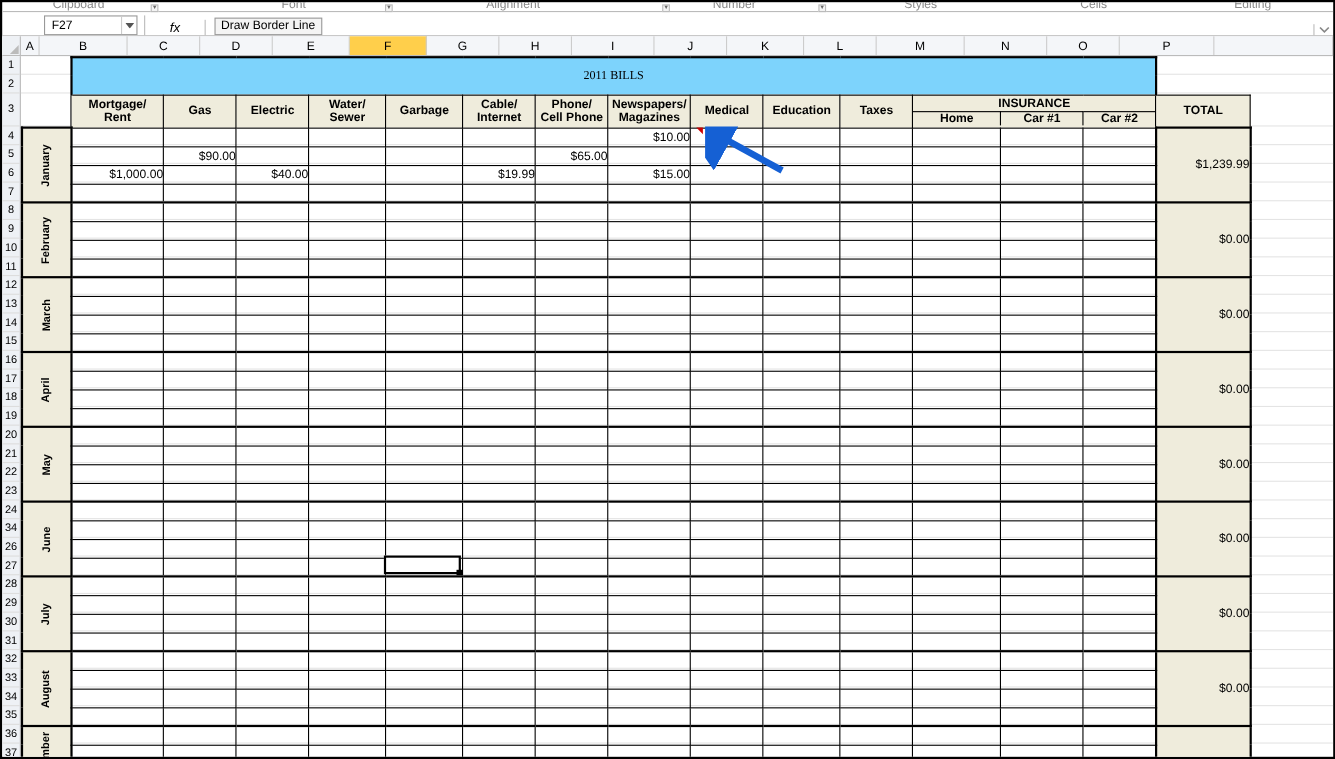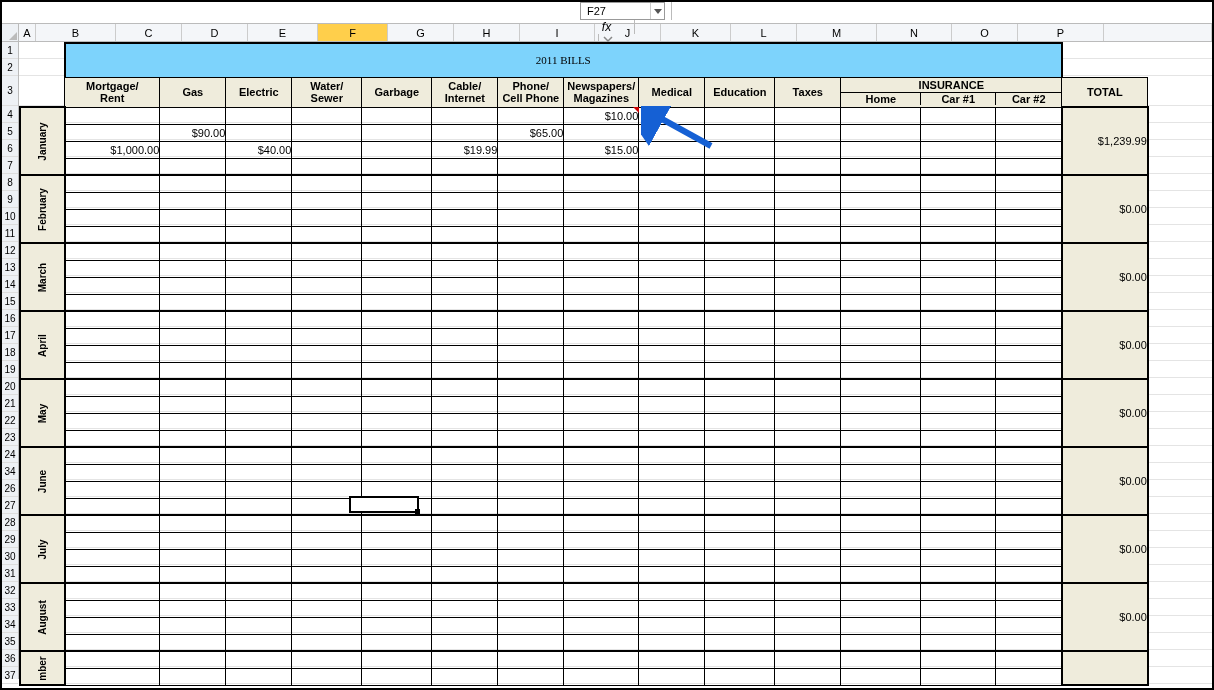--- a/index.html
+++ b/index.html
@@ -5,21 +5,21 @@
   * { box-sizing: border-box; }
   html,body { margin:0; padding:0; font-family: Arial, sans-serif; font-size:11px; background:#fff; }
   .frame { width:1214px; height:690px; border:2px solid #000; position:relative; overflow:hidden; background:#fff; }
 
   
   .ribbon-stubs { position:relative; height:9px; border-bottom:1px solid #bbb; }
   .stub { position:absolute; top:-4px; color:#888; font-size:11px; }
   .stub-sep { position:absolute; bottom:-1px; width:7px; height:7px; border:1px solid #bbb; background:#f3f3f3; font-size:6px; line-height:5px; text-align:center; color:#666;}
 
   
-  .formula-bar { display:flex; align-items:center; height:22px; border-bottom:1px solid #bbb;flex-direction:column; }
+  .formula-bar { display:flex; align-items:flex-end; height:22px; border-bottom:1px solid #bbb; }
   .name-box-wrap { display:flex; align-items:center; width:130px; border-right:1px solid #bbb; }
   .name-box { width:85px; height:18px; margin-left:38px; border:1px solid #999; background:#fff; display:flex; align-items:center; }
   .name-box-text { flex:1; padding:0 6px; font-size:11px; }
   .name-box-dd { width:14px; height:16px; border-left:1px solid #ccc; display:flex; align-items:center; justify-content:center; }
   .fx-box { width:55px; display:flex; align-items:center; justify-content:center; border-right:1px solid #bbb; }
   .fx-label { font-style:italic; font-size:12px; }
   .formula-input { flex:1; display:flex; align-items:center; padding-left:6px; }
   .formula-btn { height:16px; padding:0 5px; border:1px solid #999; background:#f4f4f4; font-size:11px; margin-left:2px; }
   .formula-expand { width:18px; border-left:1px solid #bbb; display:flex; align-items:center; justify-content:center; color:#888;}
 
@@ -42,21 +42,21 @@
   .grid { position:relative; flex:1; }
   
   .grid-rows { position:absolute; inset:0;}
   .gr { height:17px; border-bottom:1px solid #e4e4e4;}
   .gr.tall{height:30px;}
 
   
   .cells { position:absolute; top:0; left:0; }
   table.ctab { border-collapse:collapse; }
   table.ctab td { padding:0; height:17px; font-size:11px; vertical-align:middle; }
-  td.A{width:17px} td.B{width:95px} td.C{width:66px} td.D{width:66px} td.E{width:70px}
+  td.A{width:17px} td.B{width:84px} td.C{width:66px} td.D{width:66px} td.E{width:70px}
   td.F{width:70px} td.G{width:66px} td.H{width:66px} td.I{width:75px} td.J{width:66px}
   td.K{width:70px} td.L{width:66px} td.M{width:80px} td.N{width:75px} td.O{width:66px}
   td.P{width:86px}
   tr.tall td{height:30px;}
 
   .title-band { background:#7dd3fc; border:2px solid #000; border-bottom:1px solid #000; text-align:center; font-family:'Times New Roman',serif; font-size:22px; font-weight:normal;}
   .hdr { background:#efecdc; border:1px solid #000; text-align:center; font-weight:bold; font-size:11px; padding:2px 2px; line-height:12px;}
   .total-hdr{background:#efecdc;border:1px solid #000;text-align:center;font-weight:bold;font-size:13px;}
 
   .monthcell { background:#efecdc; border:2px solid #000; text-align:center; font-weight:bold;}
@@ -71,34 +71,50 @@
   .comment-flag{position:absolute; width:0;height:0; border-left:6px solid transparent; border-top:6px solid #c00; z-index:6;}
 
   .callout-arrow{position:absolute; z-index:9;}
   .callout{ position:absolute; background:#c9c9c9; border:1px solid #888; padding:10px 14px; font-size:17px; line-height:22px; text-align:center; z-index:9; box-shadow:2px 2px 3px rgba(0,0,0,.25);}
 </style>
 </head>
 <body>
 
 <div class="frame">
 
+  <div class="ribbon-stubs">
+    <span class="stub" style="left:46px">Clipboard</span>
+    <span class="stub-sep" style="left:135px">▾</span>
+    <span class="stub" style="left:254px">Font</span>
+    <span class="stub-sep" style="left:348px">▾</span>
+    <span class="stub" style="left:440px">Alignment</span>
+    <span class="stub-sep" style="left:600px">▾</span>
+    <span class="stub" style="left:646px">Number</span>
+    <span class="stub-sep" style="left:742px">▾</span>
+    <span class="stub" style="left:820px">Styles</span>
+    <span class="stub" style="left:980px">Cells</span>
+    <span class="stub" style="left:1120px">Editing</span>
+  </div>
 
   <div class="formula-bar">
     <div class="name-box-wrap">
       <div class="name-box">
         <span class="name-box-text">F27</span>
         <span class="name-box-dd">
           <svg width="8" height="5">
               <polygon points="0,0 8,0 4,5" fill="#555"></polygon>
             </svg>
         </span>
       </div>
     </div>
     <div class="fx-box">
       <span class="fx-label">fx</span>
+    </div>
+    <div class="formula-input">
+      <span class="formula-btn">Draw Border Line</span>
     </div>
     <div class="formula-expand">
       <svg width="10" height="10">
           <polyline points="1,3 5,7 9,3" fill="none" stroke="#888" stroke-width="1.5"></polyline>
         </svg>
     </div>
   </div>
 
   <div class="col-headers">
     <div class="rowhead-gutter"></div>

